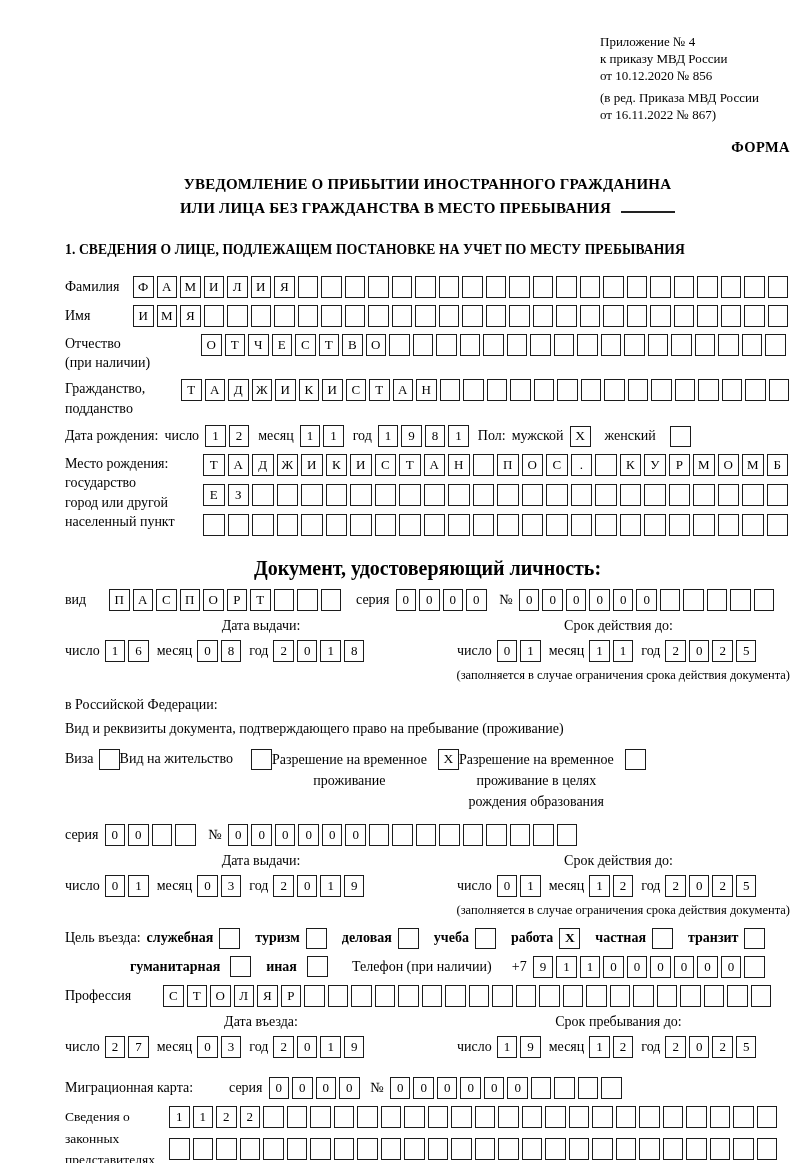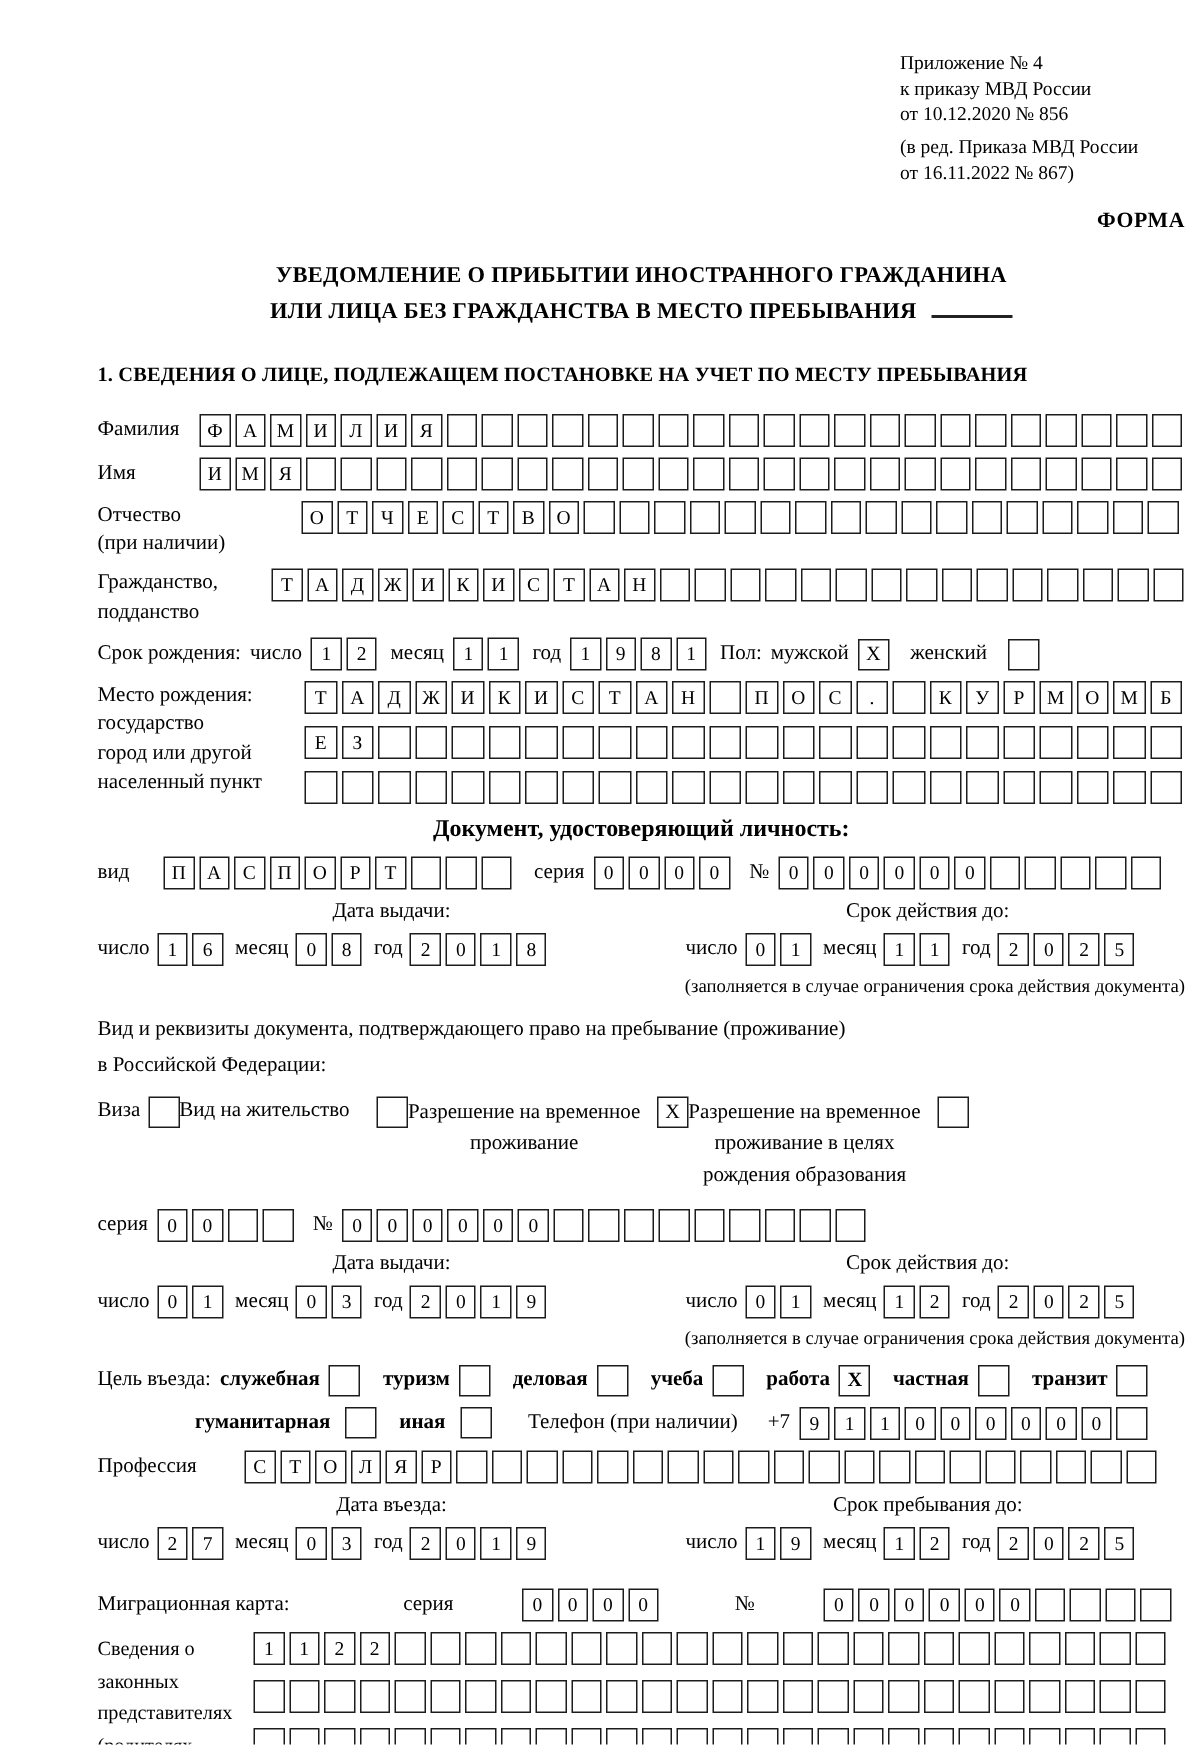--- a/index.html
+++ b/index.html
@@ -38,21 +38,21 @@
     font-size:13px; background:#fff;
   }
   .wide .cell { width:21.5px; }
   .checkbox {
     box-sizing:border-box; flex:none; width:21px; height:21px;
     border:1.6px solid #1c1c1c; display:inline-flex;
     align-items:center; justify-content:center; font-size:13.5px;
   }
   .stack { display:flex; flex-direction:column; gap:8px; }
 
-  .doc-head { text-align:center; font-weight:bold; font-size:16px; margin:8px 0 9px; }
+  .doc-head { text-align:center; font-weight:bold; font-size:20px; margin:21px 0 9px; }
 
   .two-col { display:flex; margin-bottom:6px; }
   .col-l { width:392px; flex:none; display:flex; align-items:center; }
   .col-r { flex:1; display:flex; align-items:center; }
   .col-l.hdr { display:block; text-align:center; padding-right:60px; }
   .col-r.hdr { display:block; text-align:center; padding-right:70px; }
   .dg > * { margin-right:5px; }
 
   .note { font-size:12.5px; }
   .note.right { text-align:right; margin:0 0 10px; }
@@ -224,21 +224,21 @@
         <span class="cell"></span>
         <span class="cell"></span>
         <span class="cell"></span>
         <span class="cell"></span>
         <span class="cell"></span>
         <span class="cell"></span>
       </span>
   </div>
 
   <div class="row">
-    <span class="lbl">Срок рождения:</span>
+    <span class="lbl">Дата рождения:</span>
     <span class="lbl">число</span>
     <span class="cells">
         <span class="cell">1</span>
         <span class="cell">2</span>
       </span>
     <span class="lbl">месяц</span>
     <span class="cells">
         <span class="cell">1</span>
         <span class="cell">1</span>
       </span>
@@ -424,22 +424,22 @@
           <span class="cell">2</span>
           <span class="cell">0</span>
           <span class="cell">2</span>
           <span class="cell">5</span>
         </span>
     </div>
   </div>
   <div class="note right">(заполняется в случае ограничения срока действия документа)</div>
 
   <div class="para">
+    <div>в Российской Федерации:</div>
     <div>Вид и реквизиты документа, подтверждающего право на пребывание (проживание)</div>
-    <div>в Российской Федерации:</div>
   </div>
 
   <div class="permits">
     <div class="permit-item inline">
       <span>Виза</span>
       <span class="checkbox" style="margin-left:5px;"></span>
     </div>
     <div class="permit-item inline">
       <span>Вид на жительство</span>
       <span class="checkbox" style="margin-left:18px;"></span>
@@ -662,21 +662,21 @@
       <span class="lbl">год</span>
       <span class="cells">
           <span class="cell">2</span>
           <span class="cell">0</span>
           <span class="cell">2</span>
           <span class="cell">5</span>
         </span>
     </div>
   </div>
 
-  <div class="row" style="margin-top:19px;justify-content:space-between;">
+  <div class="row" style="margin-top:19px;">
     <span class="lbl" style="width:158px;">Миграционная карта:</span>
     <span class="lbl">серия</span>
     <span class="cells" style="margin-right:8px;">
         <span class="cell">0</span>
         <span class="cell">0</span>
         <span class="cell">0</span>
         <span class="cell">0</span>
       </span>
     <span class="lbl">№</span>
     <span class="cells">

